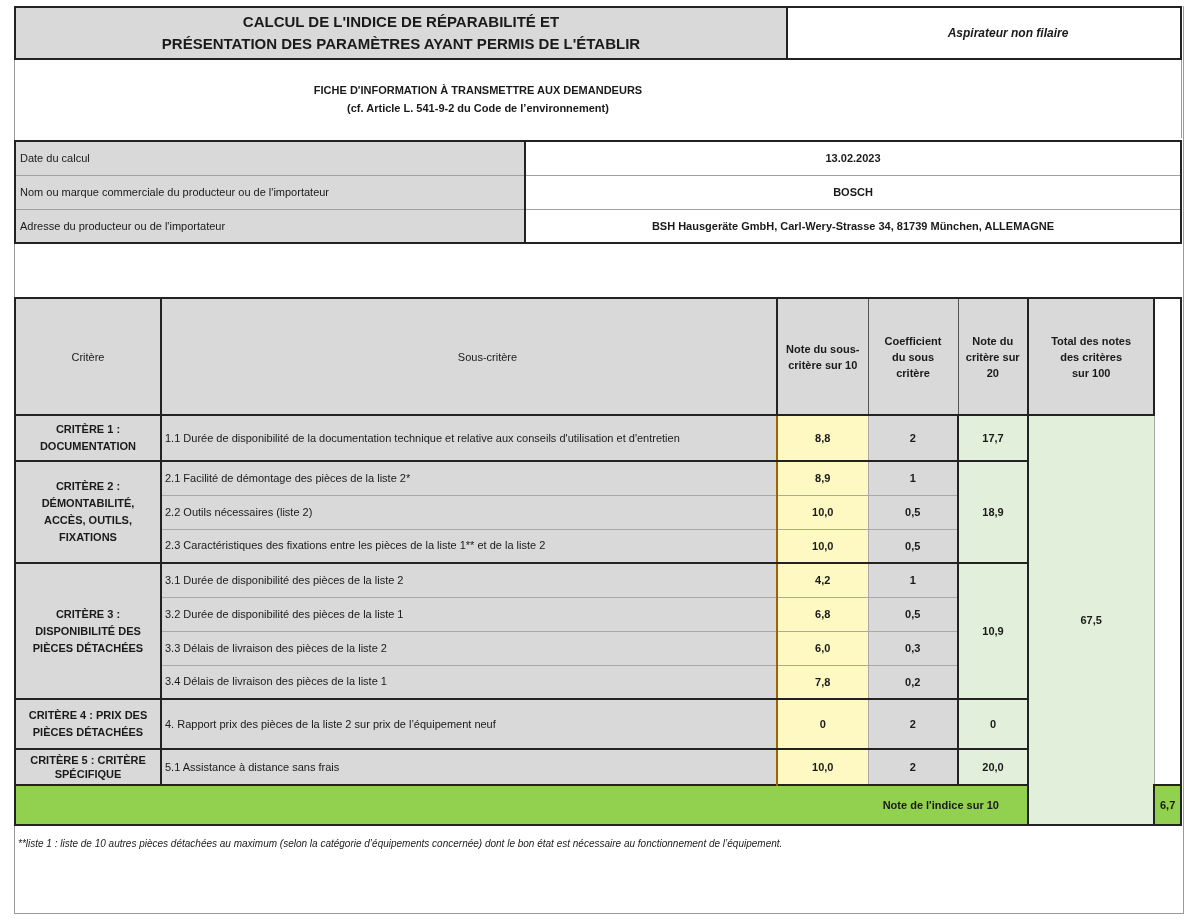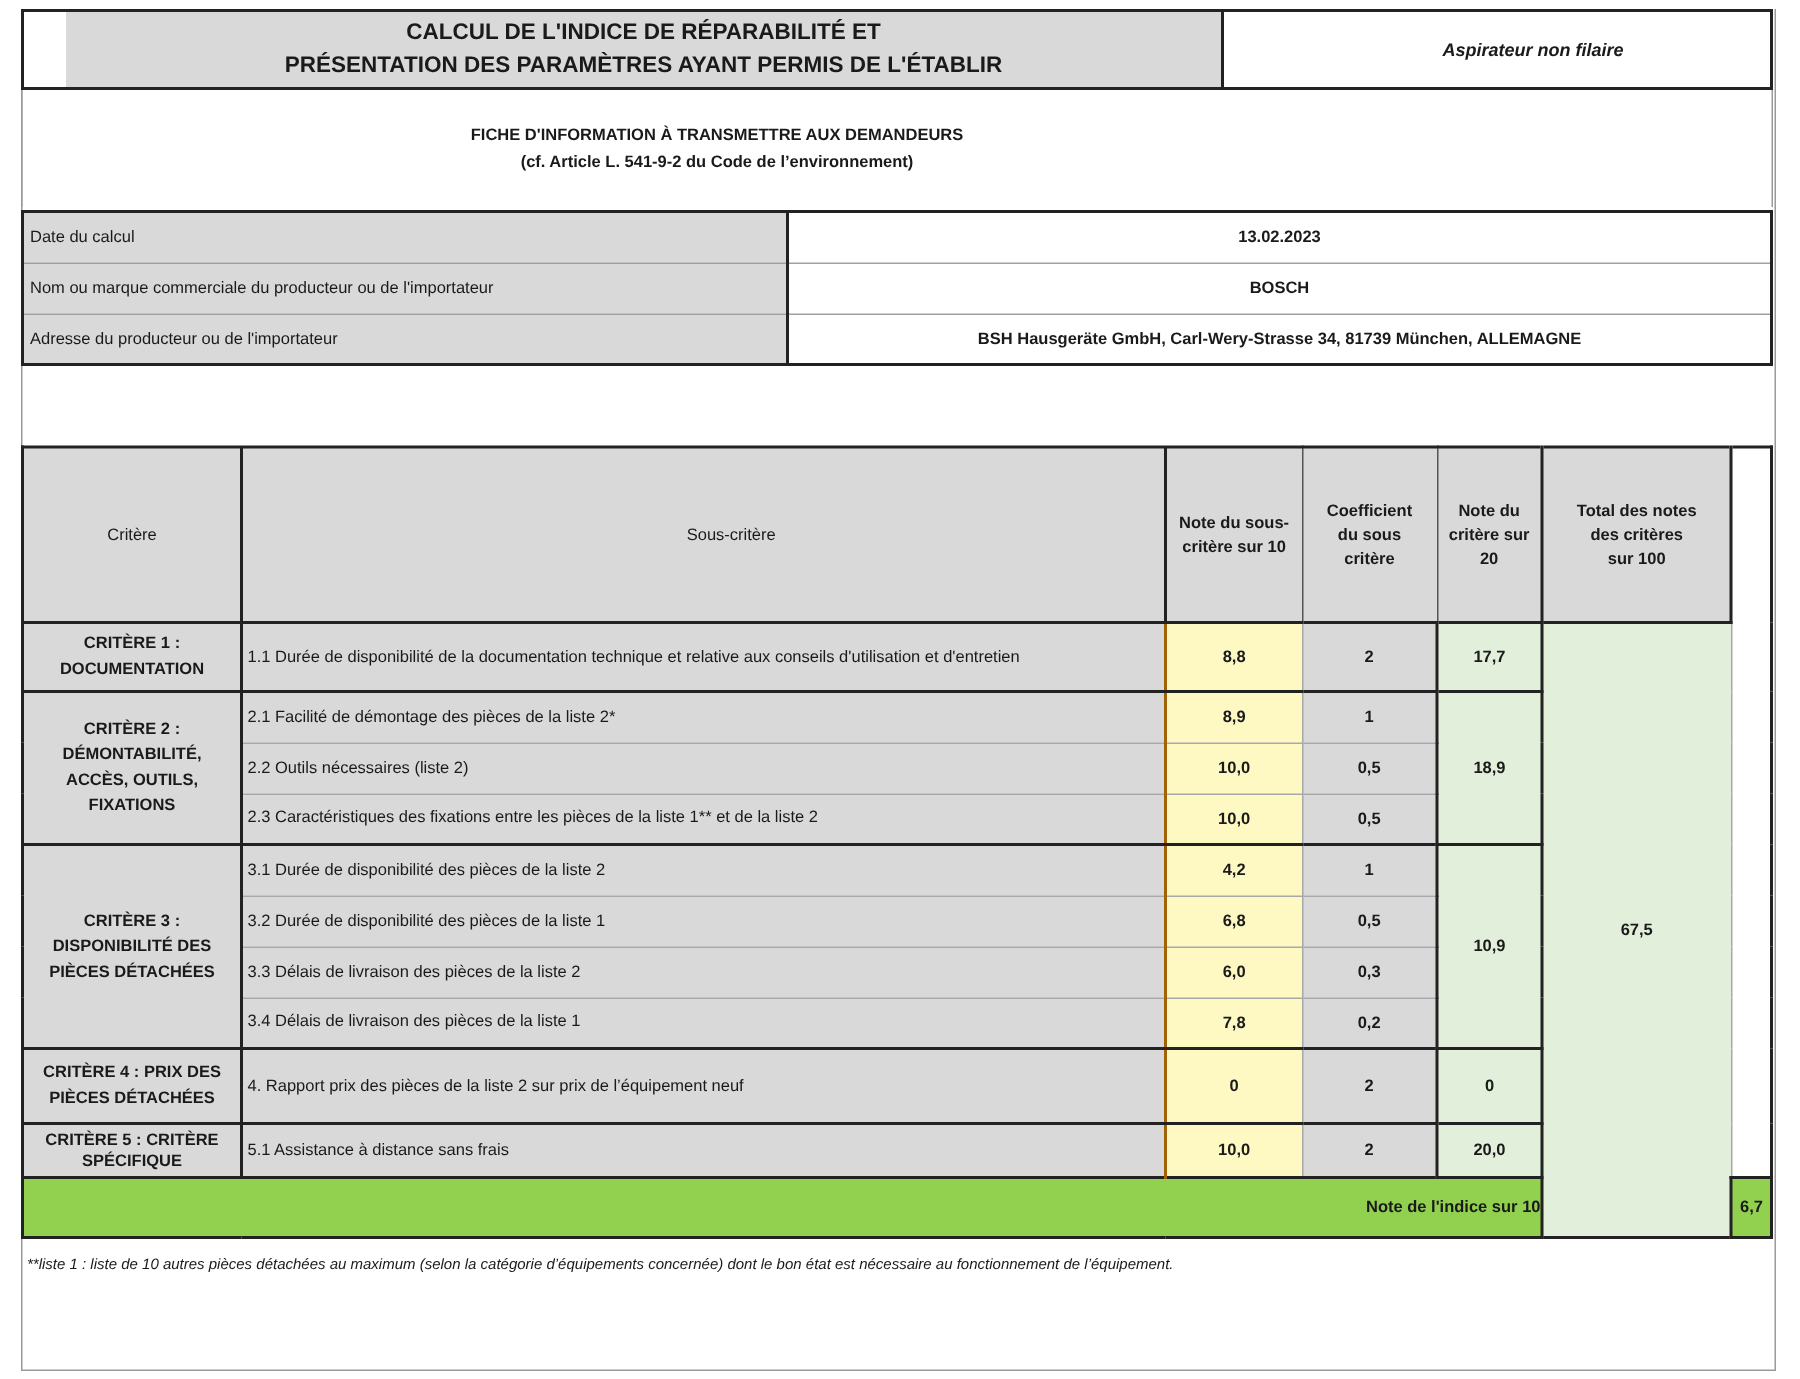--- a/index.html
+++ b/index.html
@@ -13,21 +13,21 @@
       border: 1px solid #9a9a9a; border-top: none;
     }
     
     .title-block {
       position: absolute; left: 14px; top: 6px; width: 1168px; height: 54px;
       border: 2px solid #222; display: flex;
     }
     .title-left {
       width: 772px; background: #d9d9d9; border-right: 2px solid #222;
       display: flex; flex-direction: column; justify-content: center; align-items: center;
-      font-weight: bold; font-size: 15px; line-height: 22px; text-align: center; margin-left: 28px;
+      font-weight: bold; font-size: 15px; line-height: 22px; text-align: center;
     }
     .title-right {
       flex: 1; display: flex; align-items: center; justify-content: center;
       font-style: italic; font-size: 12px; font-weight: bold; padding-left: 48px;
     }
     .fiche {
       position: absolute; left: 14px; top: 60px; width: 1168px; height: 78px;
       display: flex; flex-direction: column; align-items: center; justify-content: center;
       font-weight: bold; font-size: 11px; line-height: 18px; text-align: center;
       padding-right: 240px;
@@ -70,21 +70,21 @@
     }
     .main td.total { background: #e2efda; text-align: center; font-weight: bold; }
     .main tr.grp-end td.sub, .main tr.grp-end td.note, .main tr.grp-end td.coef { border-bottom: 2px solid #222; }
     .main tr.r34 td { height: 34px; }
     .main tr.r46 td { height: 46px; }
     .main tr.r50 td { height: 50px; }
     .main tr.r36 td { height: 36px; }
     .main tr.index-row td {
       background: #92d050; height: 40px; border: 2px solid #222; font-weight: bold;
     }
-    .index-label { text-align: right; font-size: 21px; }
+    .index-label { text-align: right; font-size: 21px; padding-right: 28px; }
     .index-value { text-align: center; font-size: 21px; }
     .footnotes {
       position: absolute; left: 18px; top: 834px; font-size: 10px; font-style: italic; line-height: 19px;
     }
   </style>
 </head>
 <body>
 
 <div class="frame"></div>
 

